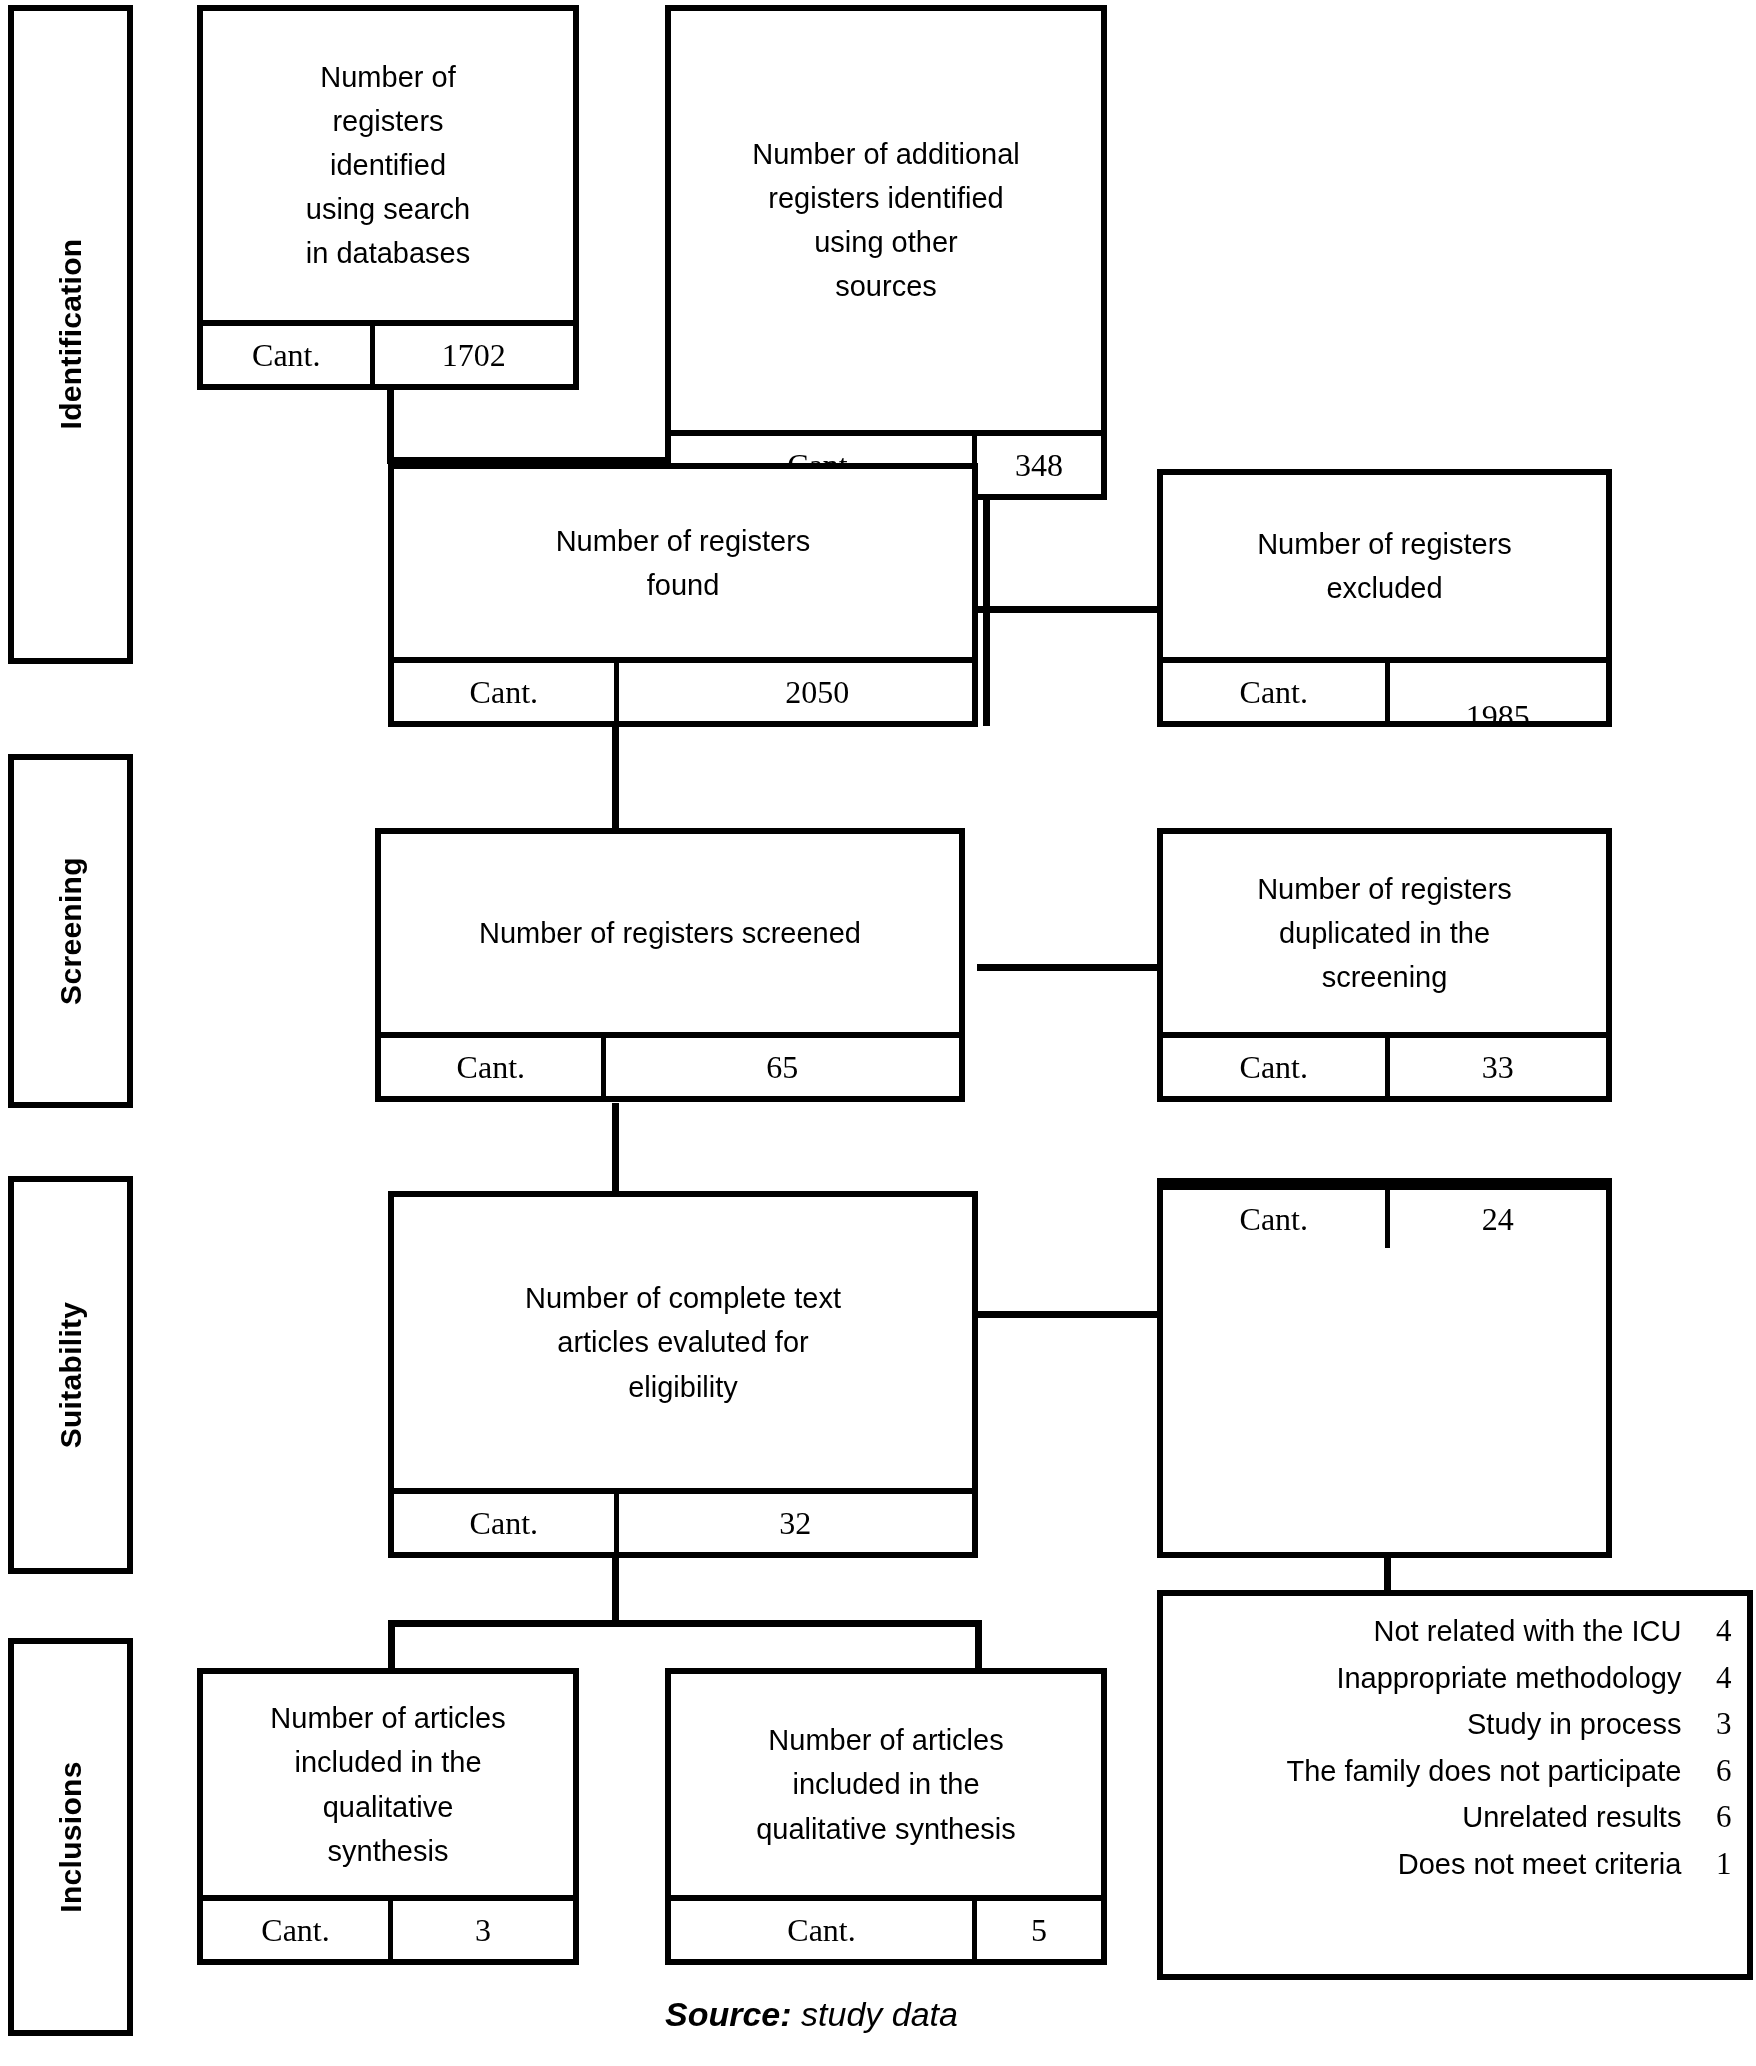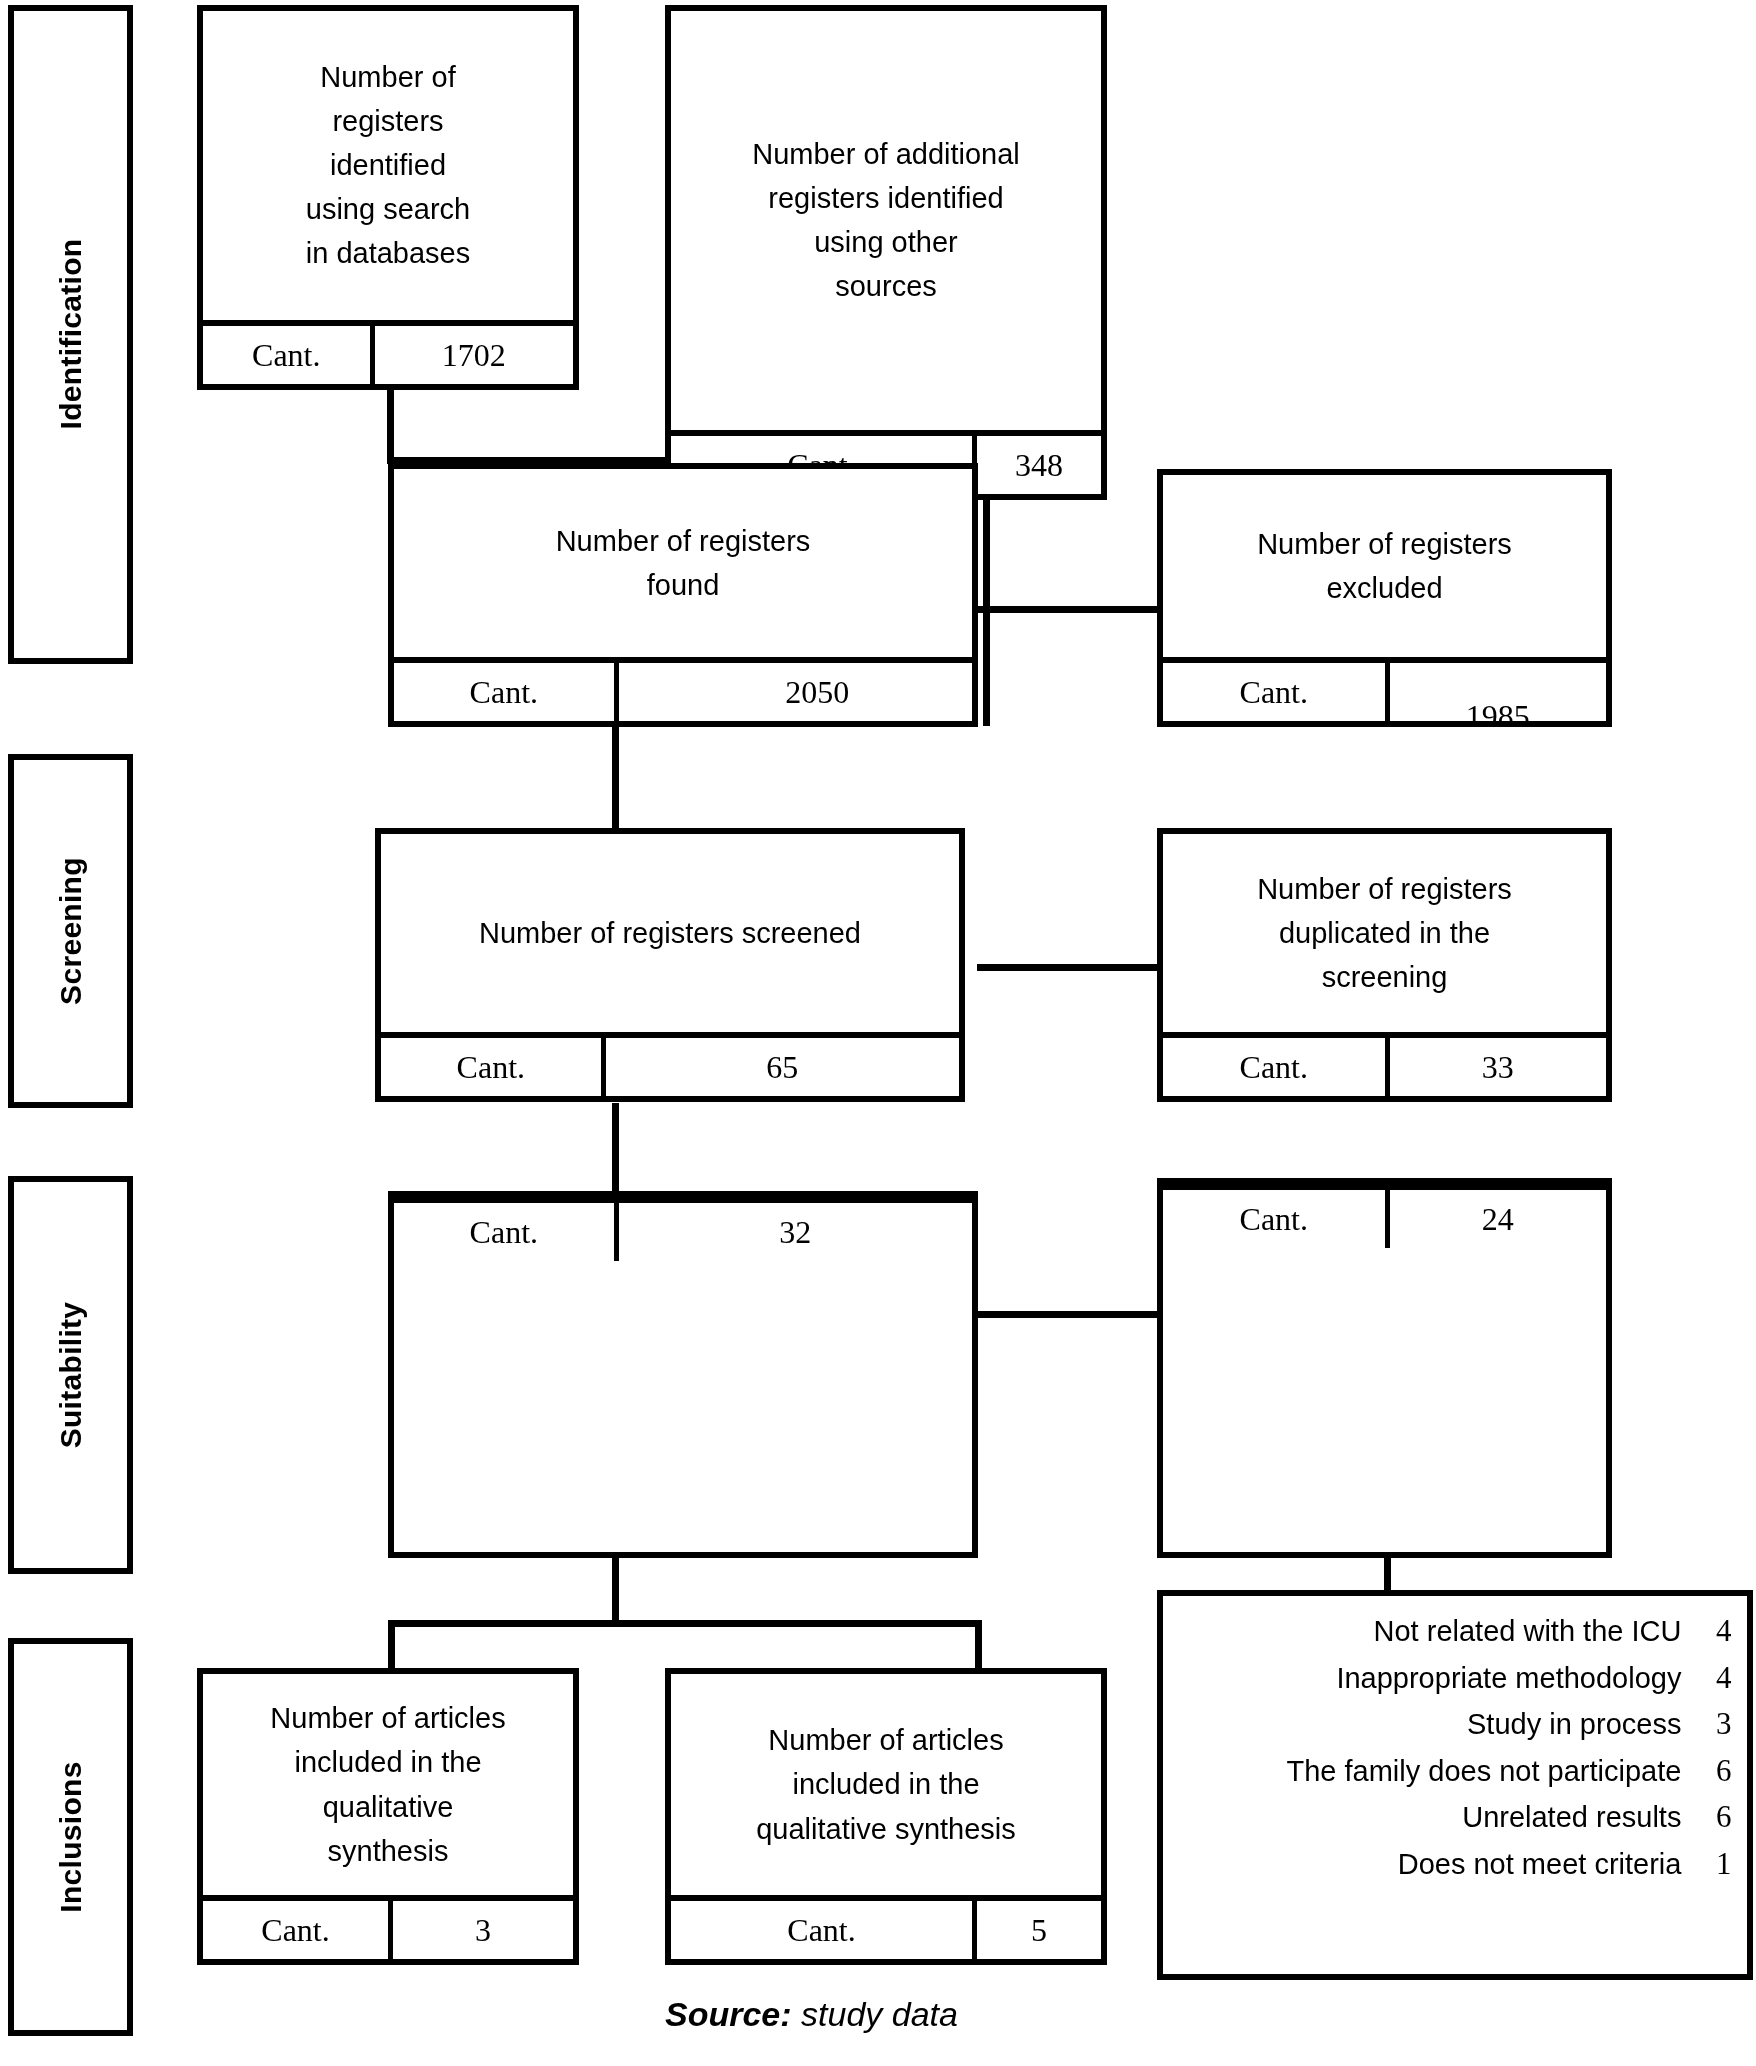--- a/index.html
+++ b/index.html
@@ -239,20 +239,25 @@
         Number of registers<br>duplicated in the<br>screening
       </div>
     </div>
     <div class="count-row">
       <div class="count-label" style="flex:0 0 50%;">Cant.</div>
       <div class="count-value" style="flex:1 1 auto;">33</div>
     </div>
   </div>
 
   <div class="node" style="left:388px; top:1191px; width:590px; height:367px;">
+    <div class="node-body">
+      <div class="node-text">
+        Number of complete text<br>articles evaluted for<br>eligibility
+      </div>
+    </div>
     <div class="count-row">
       <div class="count-label" style="flex:0 0 38%;">Cant.</div>
       <div class="count-value" style="flex:1 1 auto;">32</div>
     </div>
   </div>
 
   <div class="node" style="left:1157px; top:1178px; width:455px; height:380px;">
     <div class="count-row">
       <div class="count-label" style="flex:0 0 50%;">Cant.</div>
       <div class="count-value" style="flex:1 1 auto;">24</div>

